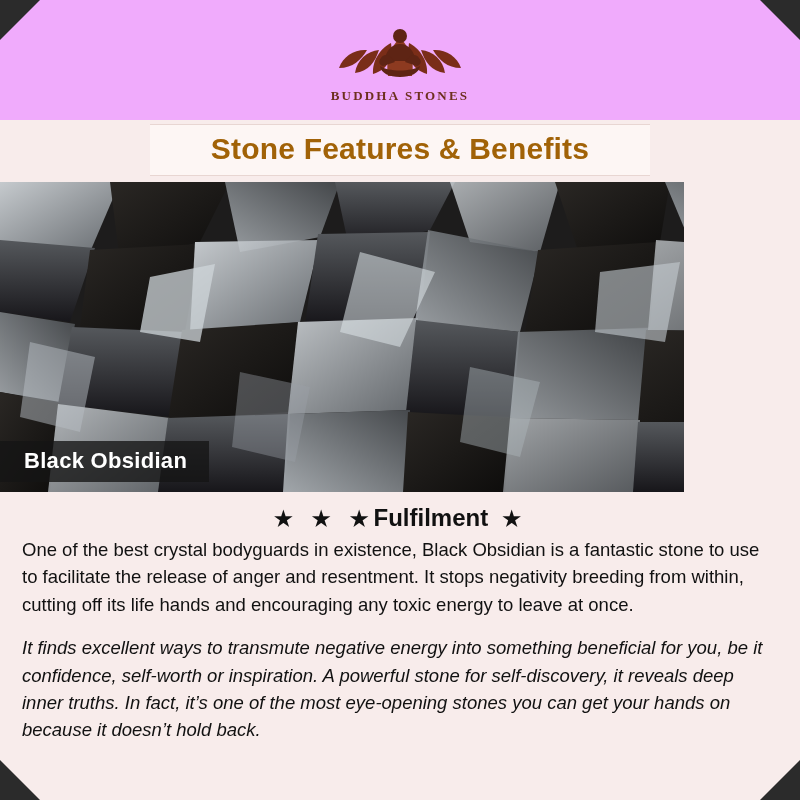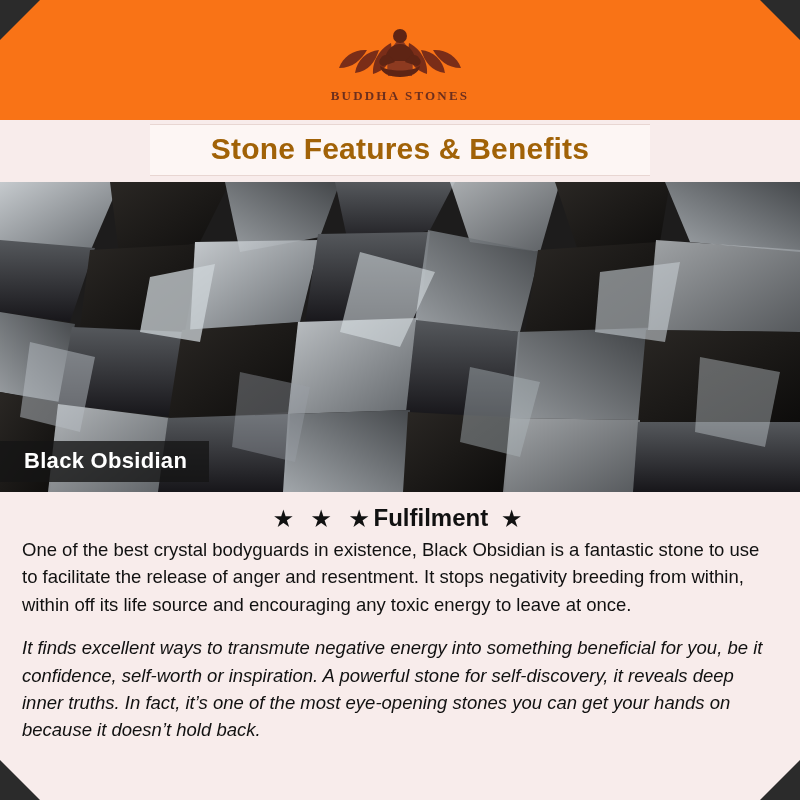--- a/index.html
+++ b/index.html
@@ -46,21 +46,21 @@
   .corner-br {
     bottom: 0; right: 0;
     border-bottom: 40px solid #2b2b2b;
     border-left: 40px solid transparent;
   }
 
   
   .header {
     position: relative;
     height: 120px;
-    background: #f97316;
+    background: #f0abfc;
     display: flex;
     flex-direction: column;
     align-items: center;
     justify-content: flex-start;
     padding-top: 16px;
     box-sizing: border-box;
   }
   .logo-mark {
     width: 150px;
     height: 70px;
@@ -92,21 +92,21 @@
     font-size: 30px;
     font-weight: bold;
     color: #a16207;
     font-family: "Liberation Sans", sans-serif;
     letter-spacing: 0.2px;
   }
 
   
   .hero {
     position: relative;
-    width: 800px;
+    width: 684px;
     height: 310px;
     margin-top: 6px;
     overflow: hidden;
     background: #2a2a2a;
   }
   .hero svg {
     display: block;
     width: 800px;
     height: 310px;
   }
@@ -282,18 +282,18 @@
       <span class="benefit">
         <span class="star">★</span>
         <span>Fulfilment</span>
       </span>
       <span class="benefit">
         <span class="star">★</span>
       </span>
     </div>
 
     <div class="body-text">
-      <p>One of the best crystal bodyguards in existence, Black Obsidian is a fantastic stone to use to facilitate the release of anger and resentment. It stops negativity breeding from within, within off its life source and encouraging any toxic energy to leave at once.</p>
+      <p>One of the best crystal bodyguards in existence, Black Obsidian is a fantastic stone to use to facilitate the release of anger and resentment. It stops negativity breeding from within, cutting off its life hands and encouraging any toxic energy to leave at once.</p>
       <p>It finds excellent ways to transmute negative energy into something beneficial for you, be it confidence, self-worth or inspiration. A powerful stone for self-discovery, it reveals deep inner truths. In fact, it’s one of the most eye-opening stones you can get your hands on because it doesn’t hold back.</p>
     </div>
 
   </div>
 </div>
 
 </body></html>

